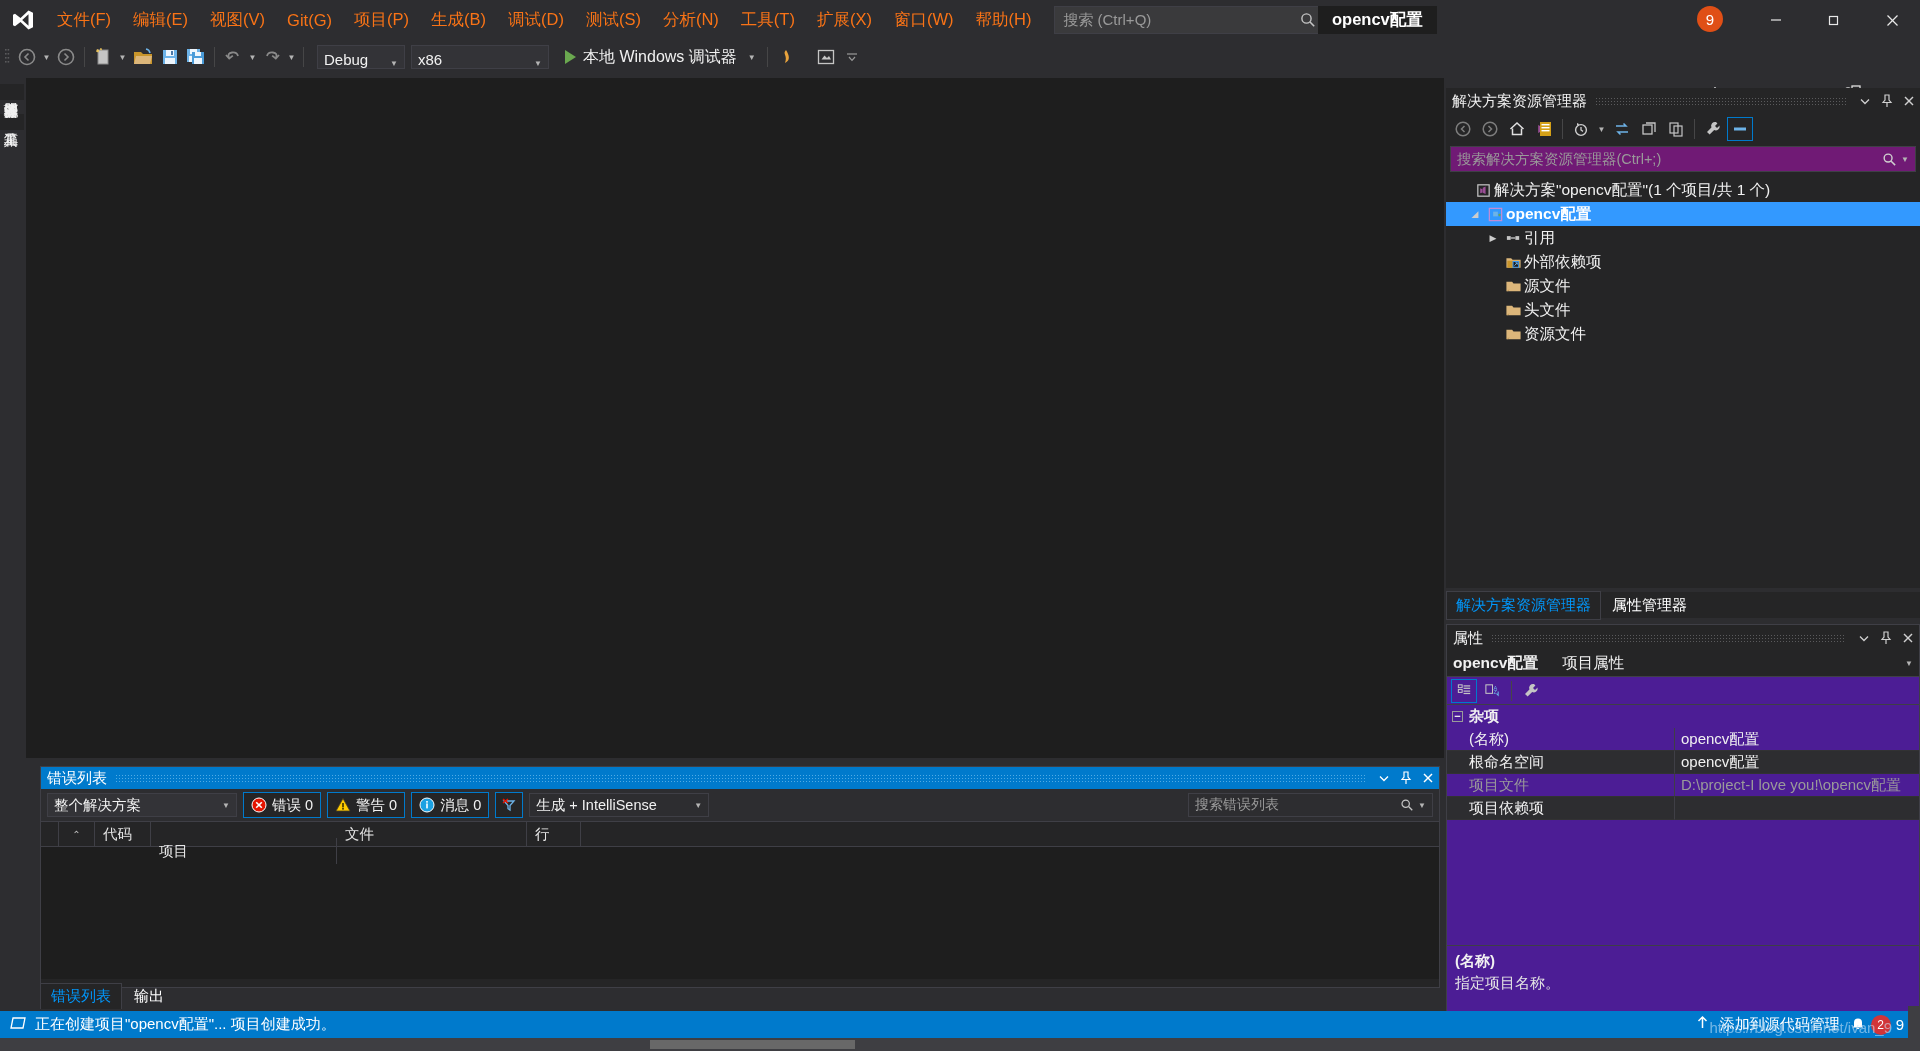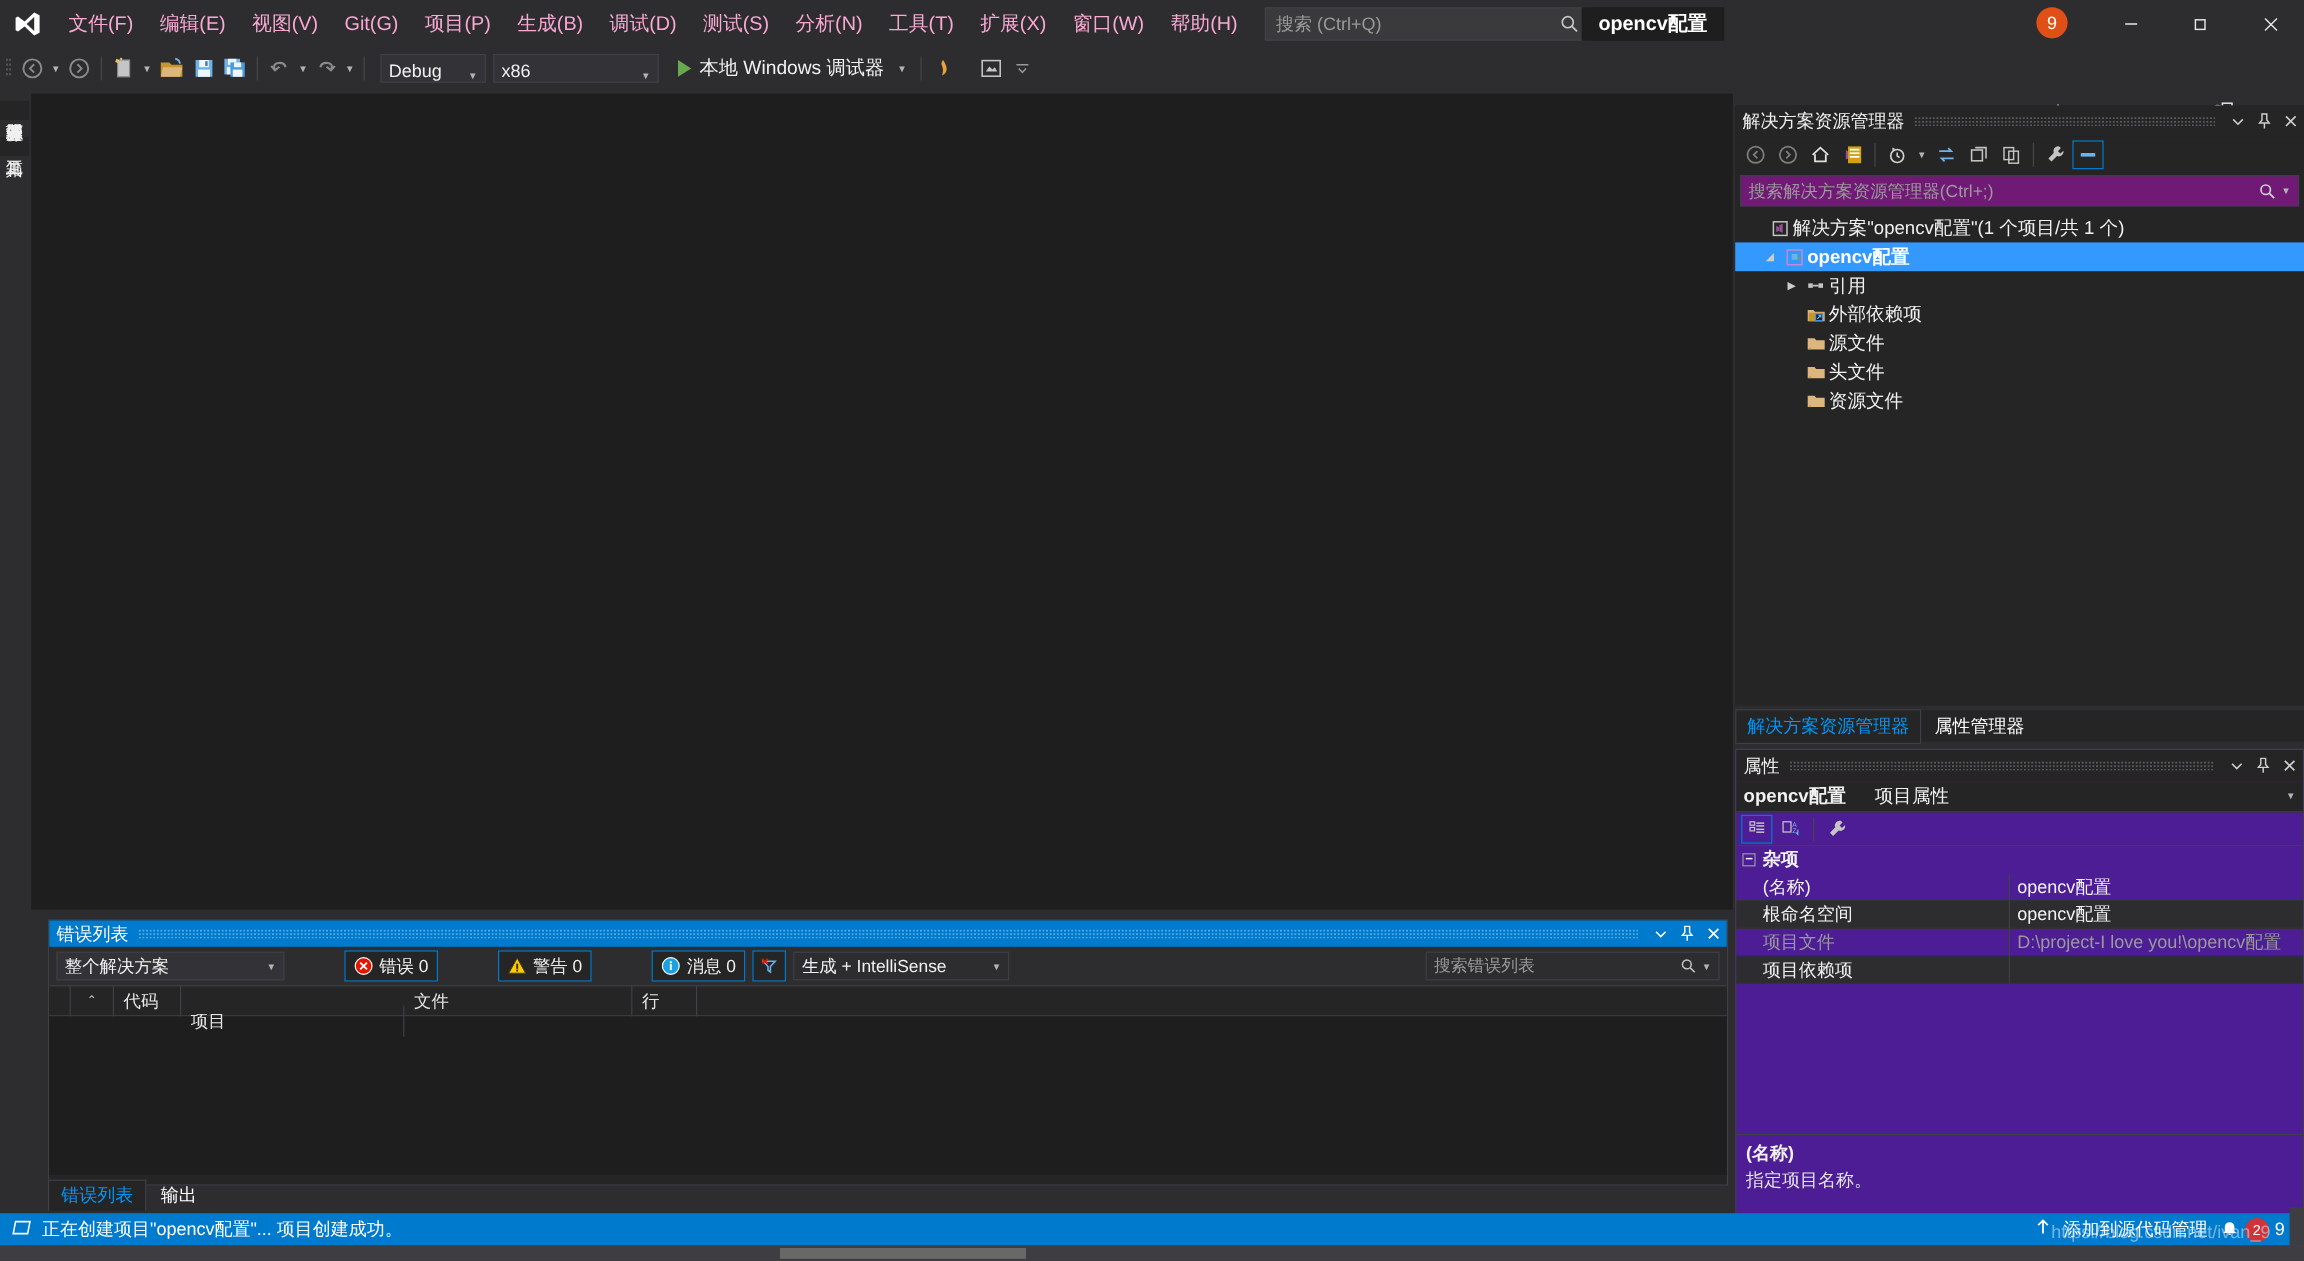--- a/index.html
+++ b/index.html
@@ -14,21 +14,21 @@
 
   
   .titlebar {
     position: absolute; top: 0; left: 0; width: 1920px; height: 40px;
     background: #2d2d30; display: flex; align-items: center;
   }
   .vs-logo { width: 46px; height: 40px; display: flex; align-items: center; justify-content: center; }
   .menu { display: flex; align-items: center; height: 40px; }
   .menu-item {
     padding: 0 11px; height: 40px; display: flex; align-items: center;
-    font-size: 16.5px; color: #f9a8d4; white-space: nowrap; cursor: default;
+    font-size: 16.5px; color: #f97316; white-space: nowrap; cursor: default;
   }
   .search-box {
     margin-left: 12px; width: 272px; height: 28px; background: #3a3a3c;
     border: 1px solid #3f3f46; display: flex; align-items: center;
     padding: 0 8px; position: relative;
   }
   .search-box .ph { font-size: 15px; color: #9a9a9a; }
   .search-box .mag { position: absolute; right: 8px; top: 4px; }
   .title-proj {
     position: absolute; left: 1318px; top: 6px; height: 28px;
@@ -112,21 +112,21 @@
     height: 32px; background: #2d2d30; display: flex; align-items: center;
     padding: 0 6px; gap: 6px;
   }
   .err-combo {
     height: 24px; width: 190px; background: #333337; border: 1px solid #3f3f46;
     display: flex; align-items: center; padding: 0 6px; font-size: 14.5px;
   }
   .sevbtn {
     height: 26px; border: 1px solid #007acc; background: #252526;
     display: flex; align-items: center; gap: 5px; padding: 0 7px;
-    font-size: 14.5px; color: #f1f1f1; cursor: default; margin-left: 44px;
+    font-size: 14.5px; color: #f1f1f1; cursor: default;
   }
   .filter-btn {
     width: 28px; height: 26px; border: 1px solid #007acc; background: #252526;
     display: flex; align-items: center; justify-content: center; cursor: default;
   }
   .build-combo {
     height: 24px; width: 180px; background: #2d2d30; border: 1px solid #3f3f46;
     display: flex; align-items: center; padding: 0 6px; font-size: 14.5px;
   }
   .err-search {

